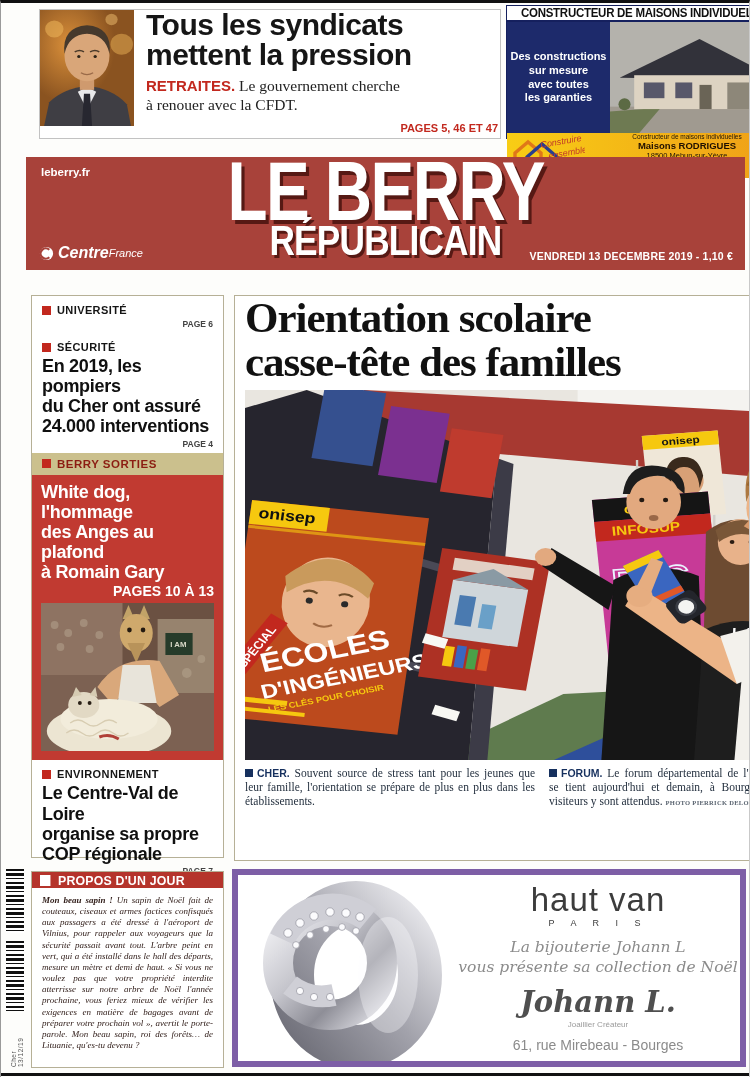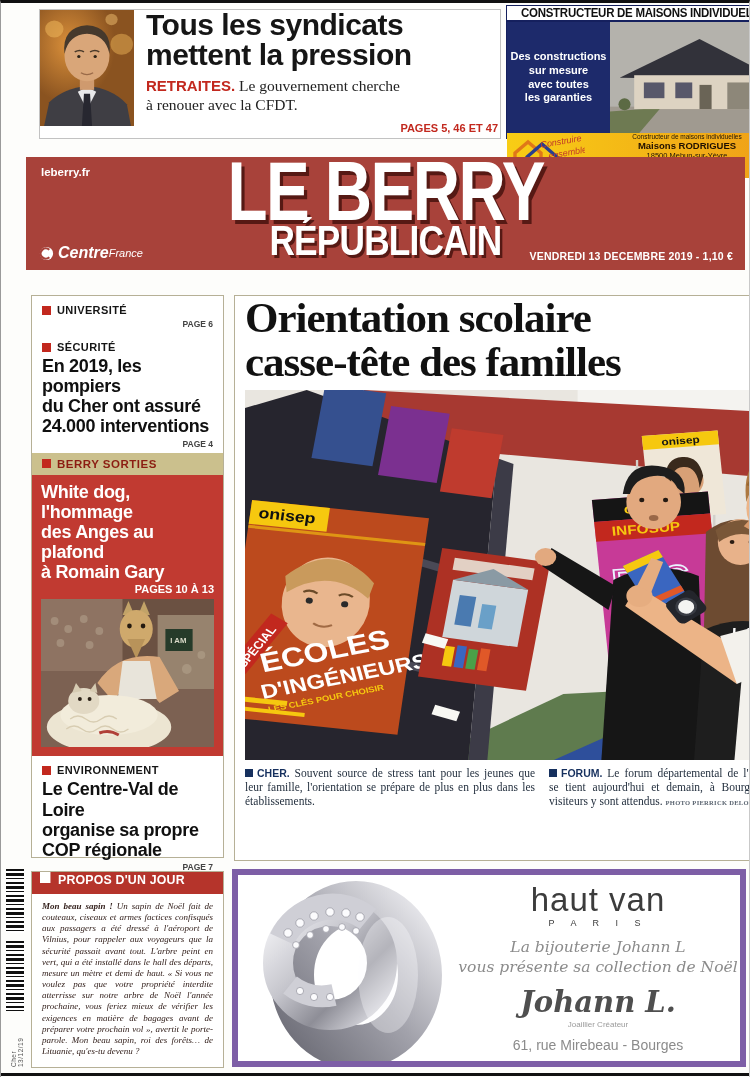--- a/index.html
+++ b/index.html
@@ -68,21 +68,21 @@
   .kicker { display:flex; align-items:center; font-weight:bold; font-size:11px; color:#151515;
     letter-spacing:0.4px; margin-bottom:3px; }
   .sq { width:9px; height:9px; background:#c2281e; margin-right:6px; flex:none; }
   .side-h { font-weight:bold; font-size:18px; line-height:1.12; color:#101010; letter-spacing:-0.3px;
     white-space:pre-line; }
   .side-page { text-align:right; font-size:8.5px; font-weight:bold; color:#444; margin-top:2px; }
   .berry-band { height:22px; background:#cbc08d; display:flex; align-items:center; padding:0 10px; }
   .berry-band .lbl { font-weight:bold; font-size:11.5px; color:#8c1d12; letter-spacing:0.5px; }
   .berry-red { background:#c13a31; padding:7px 9px 9px 9px; }
   .berry-red .side-h { color:#fff; }
-  .berry-red .pg { text-align:right; color:#fff; font-weight:bold; font-size:11px; margin:1px 0 4px 0; }
+  .berry-red .pg { text-align:right; color:#fff; font-weight:bold; font-size:14px; margin:1px 0 4px 0; }
   .berry-photo { width:100%; height:148px; display:block; }
   
   #main-col { position:absolute; left:233px; top:292px; width:616px; height:566px;
     border:1px solid #b6b096; background:#fff; padding:0 10px; }
   .main-headline { font-family:"Liberation Serif", serif; font-weight:bold; font-size:43px;
     line-height:1.02; letter-spacing:-1px; color:#111; white-space:pre-line; }
   .main-photo { width:100%; height:370px; display:block; margin-top:6px; }
   .caption { display:flex; gap:14px; margin-top:6px; font-family:"Liberation Serif", serif;
     font-size:11.5px; line-height:1.25; color:#24303f; }
   .caption .col { width:50%; text-align:justify; }
@@ -94,21 +94,21 @@
   
   #edge { position:absolute; left:3px; top:866px; width:24px; height:206px; }
   .bars { width:18px; margin-left:2px;
     background:repeating-linear-gradient(to bottom,#101010 0 2px,#fff 2px 4px,#101010 4px 7px,#fff 7px 9px,#101010 9px 10px,#fff 10px 13px); }
   .b1 { height:64px; } .b2 { height:70px; margin-top:8px; }
   .vtext { writing-mode:vertical-rl; transform:rotate(180deg); font-size:6.5px; color:#555;
     letter-spacing:0.5px; margin-left:6px; margin-top:6px; height:50px; }
   
   #propos { position:absolute; left:30px; top:868px; width:193px; height:197px;
     border:1px solid #b6b096; background:#fff; }
-  .propos-hd { height:22px; background:#b5342b; display:flex; align-items:flex-start; padding:0 8px; }
+  .propos-hd { height:16px; background:#b5342b; display:flex; align-items:center; padding:0 8px; }
   .propos-hd .wsq { width:11px; height:11px; background:#fff; margin-right:7px; flex:none; }
   .propos-hd span { color:#fff; font-weight:bold; font-size:13px; letter-spacing:0.2px;
     display:inline-block; transform:scaleX(0.95); transform-origin:left; white-space:nowrap; }
   .propos-body { padding:7px 10px; font-family:"Liberation Serif", serif; font-size:9px;
     line-height:1.24; color:#33201c; text-align:justify; }
   .propos-body .lead { font-weight:bold; font-style:italic; }
   .propos-body .rest { font-style:italic; }
   
   #ad-bottom { position:absolute; left:231px; top:866px; width:514px; height:198px;
     border:6px solid #7d5ea6; background:#fff; display:flex; }

